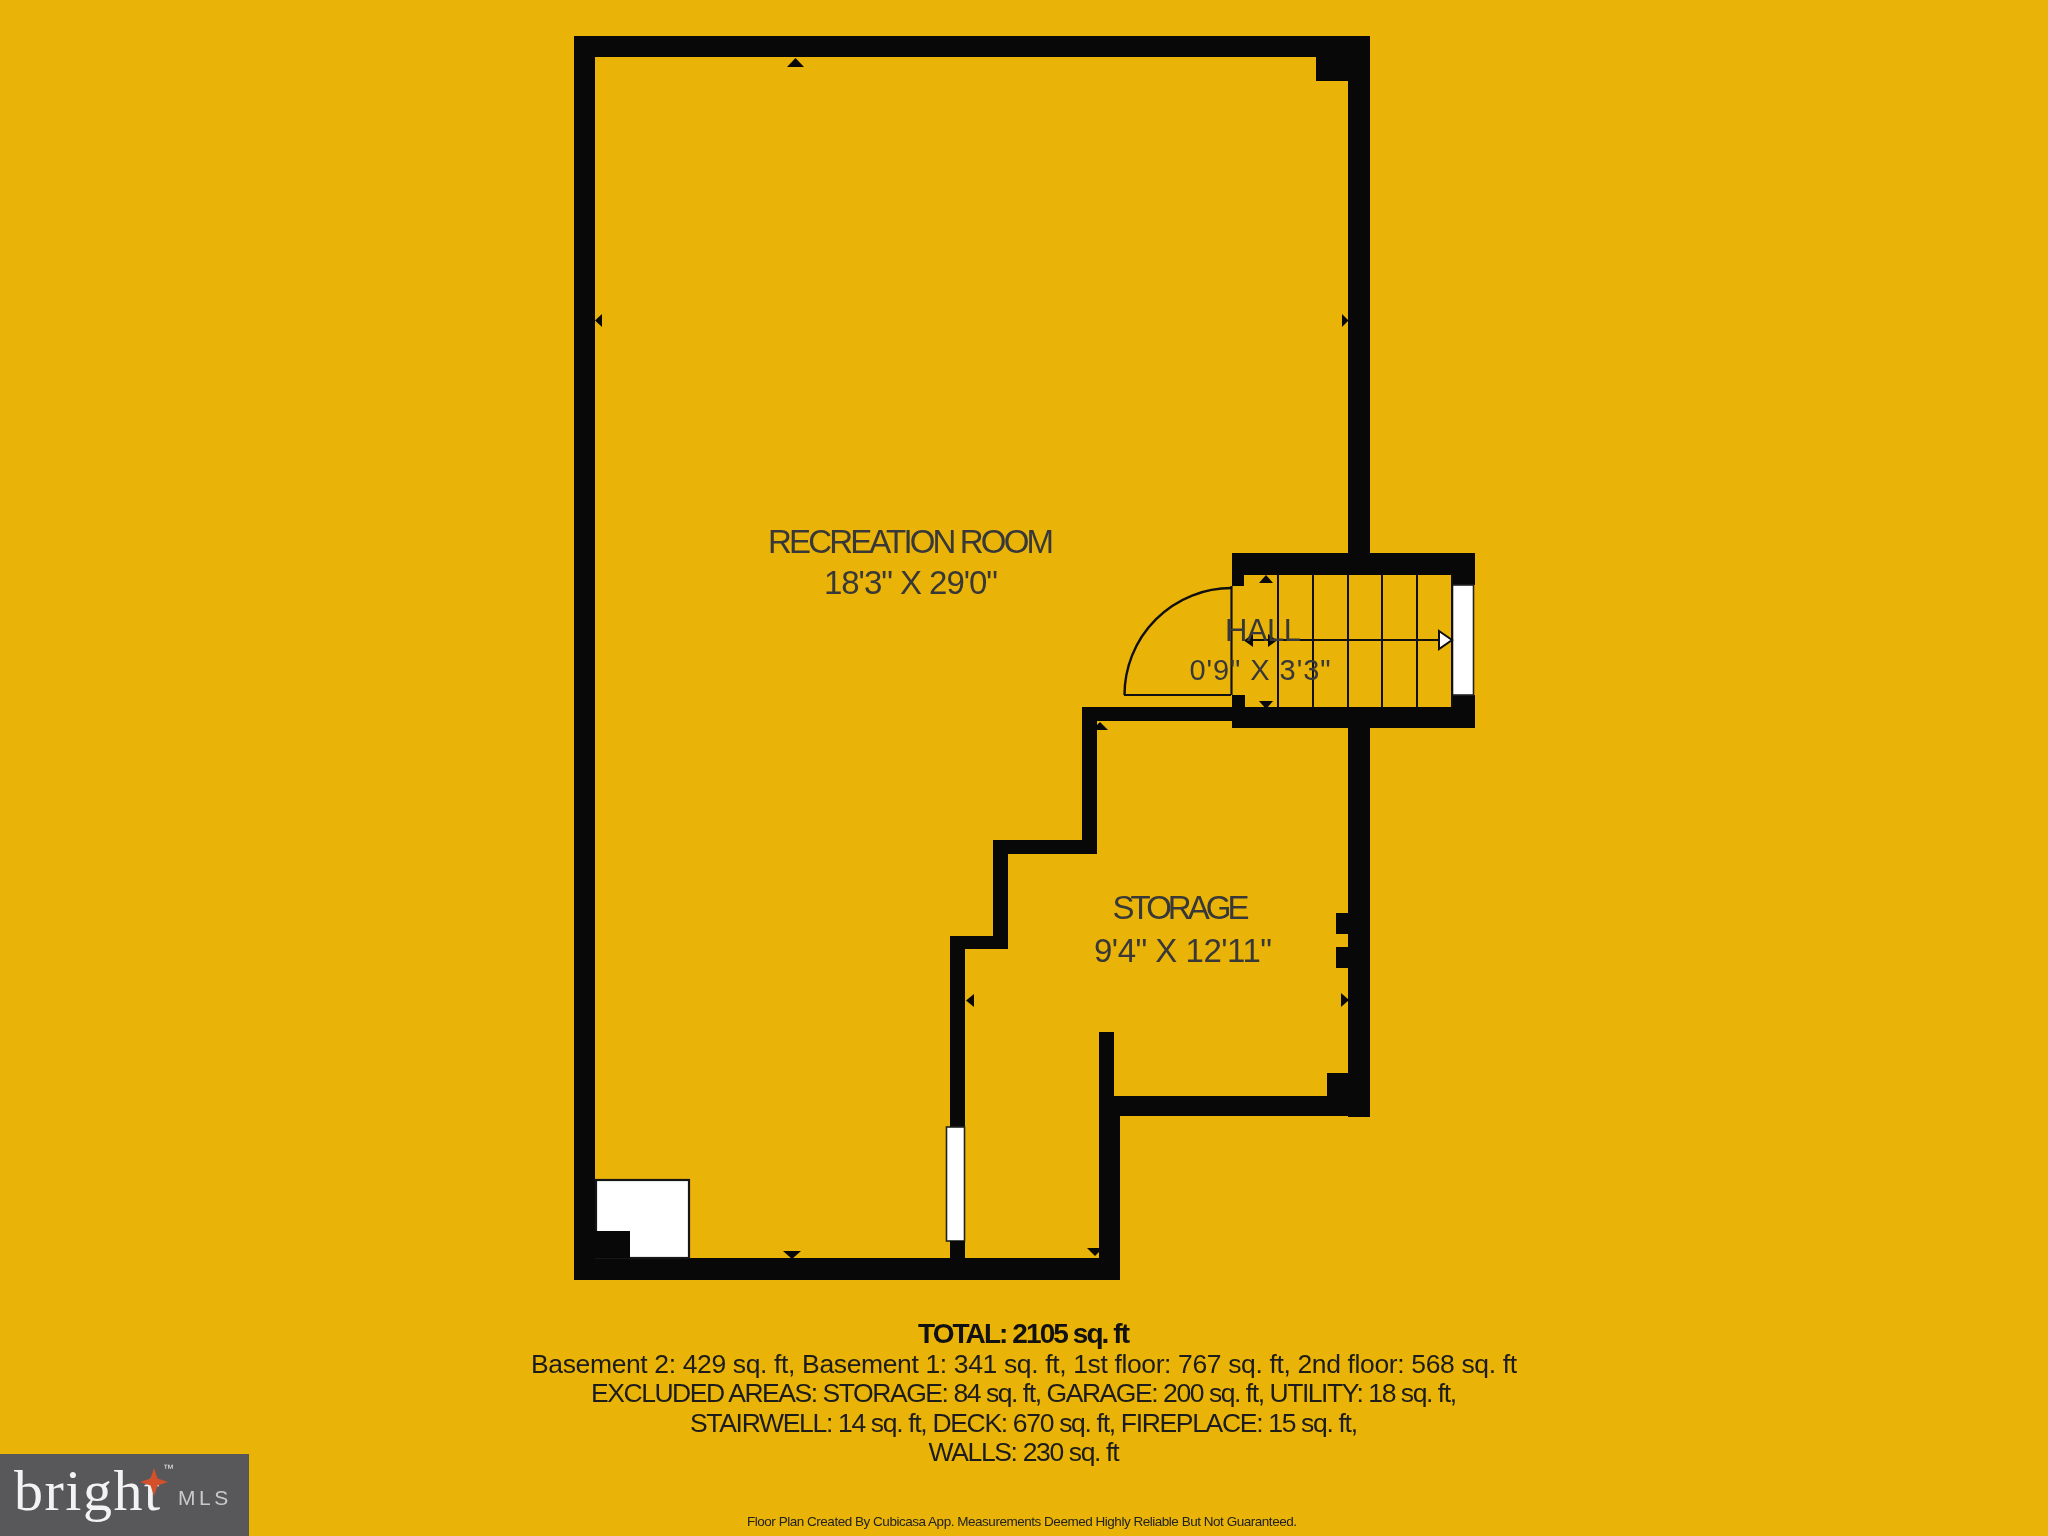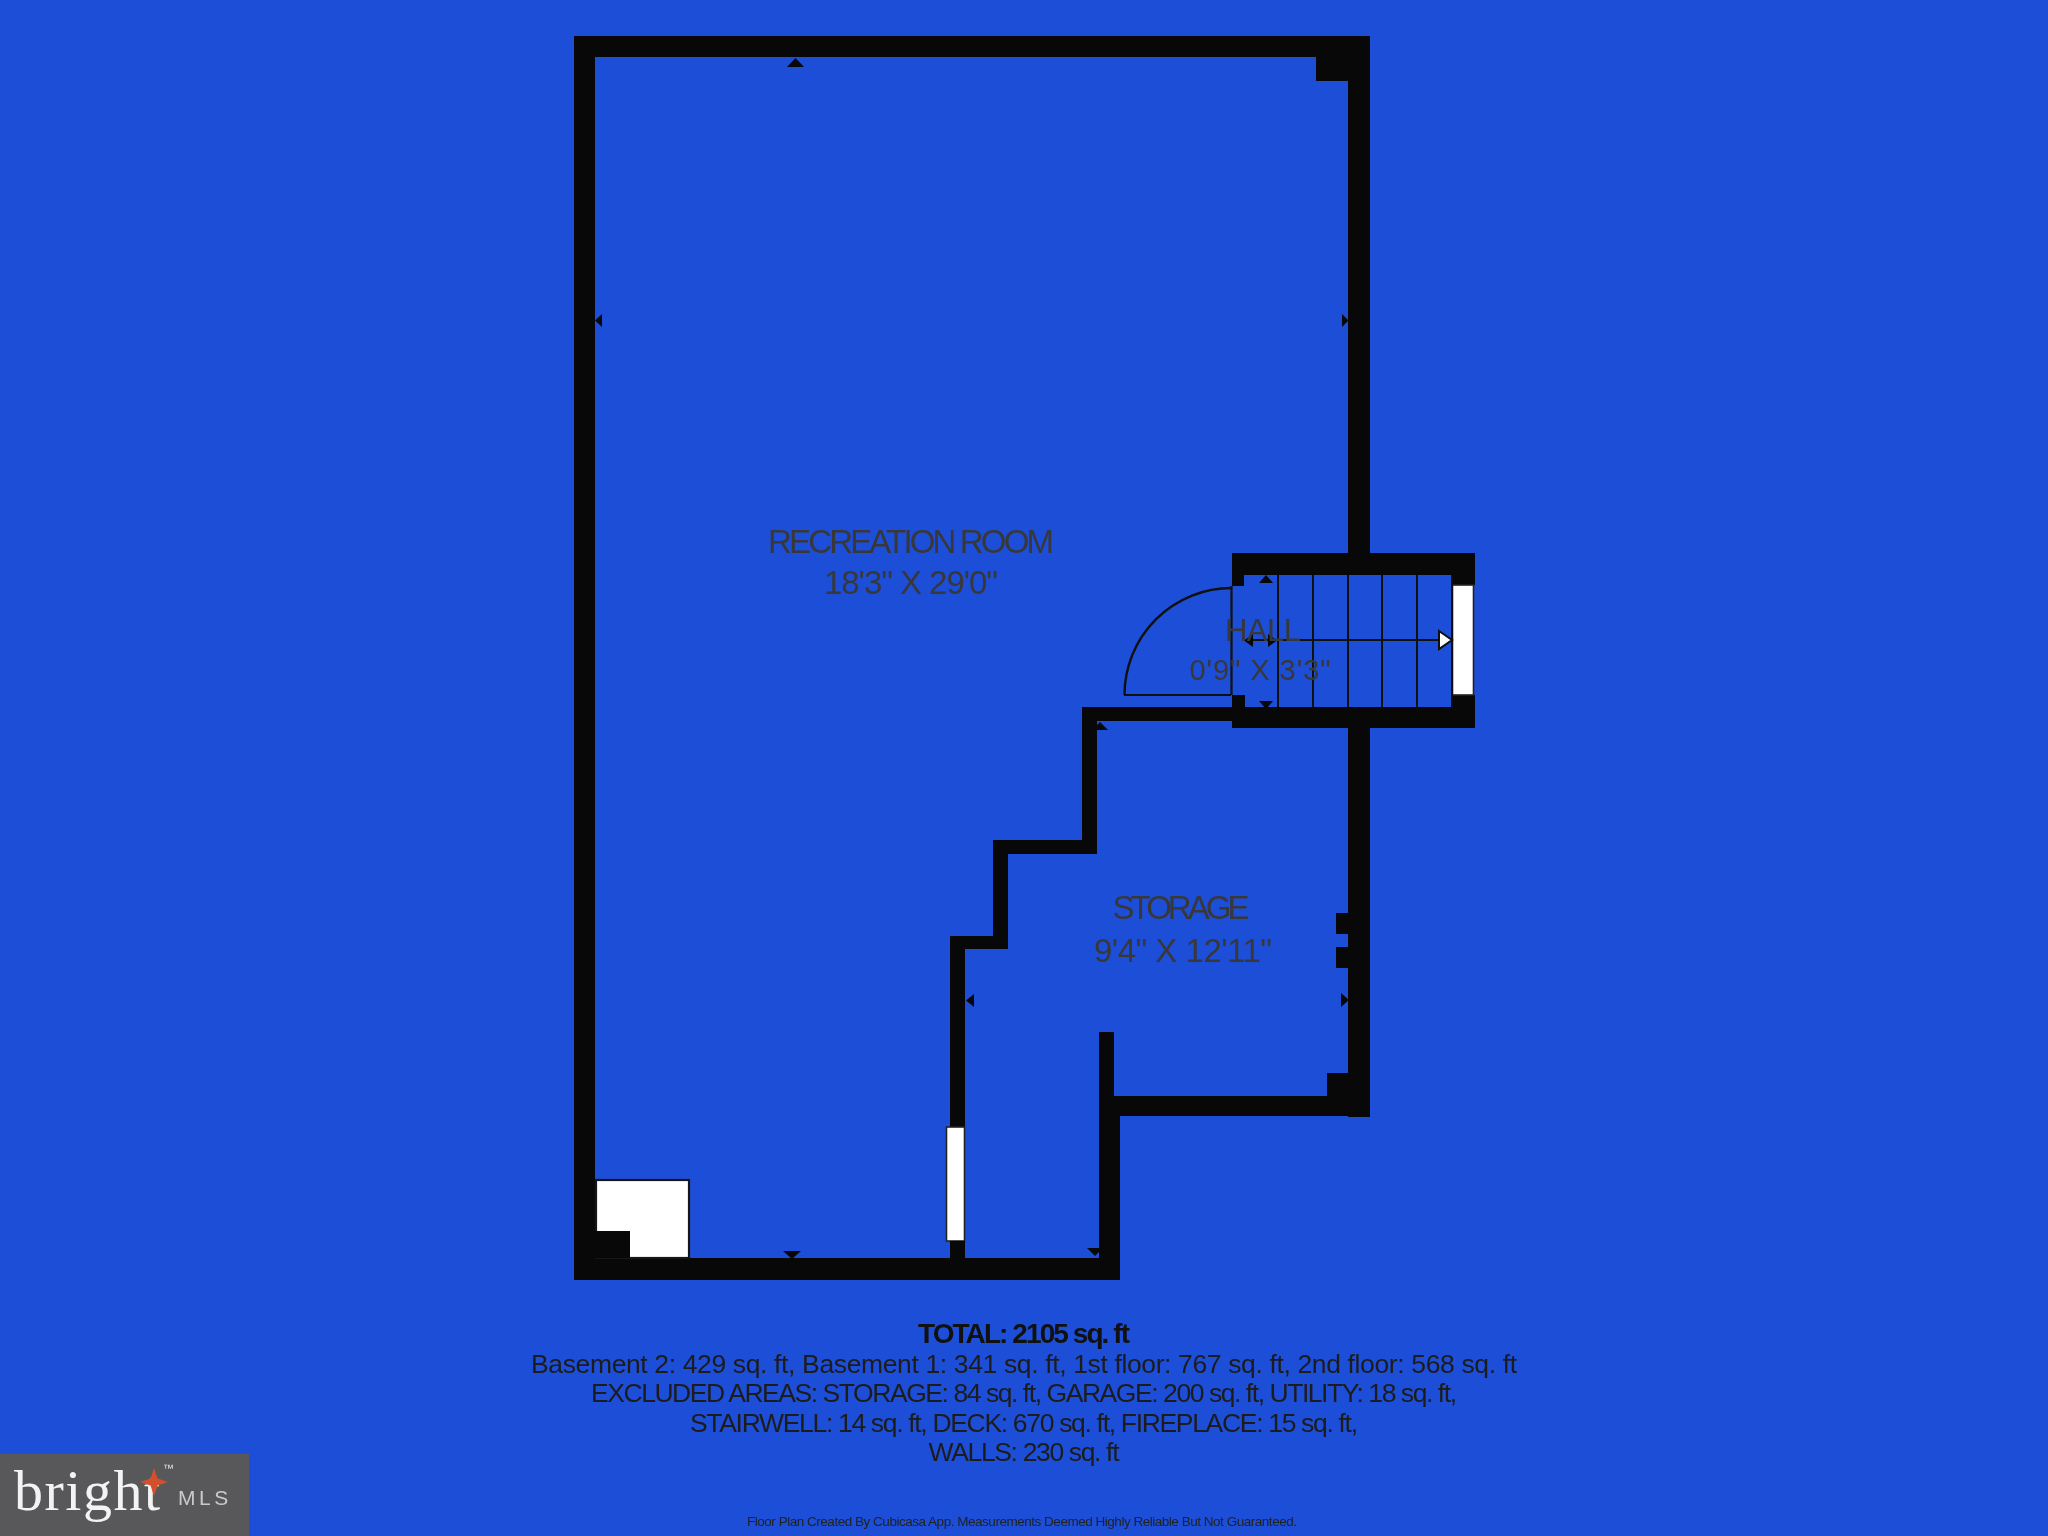--- a/index.html
+++ b/index.html
@@ -1,16 +1,16 @@
 <!DOCTYPE html>
 <html><head>
 <meta charset="utf-8">
 <style>
   html,body{margin:0;padding:0;background:#ffffff;}
-  .page{position:relative;width:2048px;height:1536px;background:#1d4ed8;overflow:hidden;
+  .page{position:relative;width:2048px;height:1536px;background:#eab308;overflow:hidden;
         font-family:"Liberation Sans", sans-serif;}
   svg{position:absolute;left:0;top:0;}
   .lbl{fill:#383838;}
 </style>
 </head>
 <body>
 <div class="page">
 <svg width="2048" height="1536" viewBox="0 0 2048 1536">
 
   <g>

